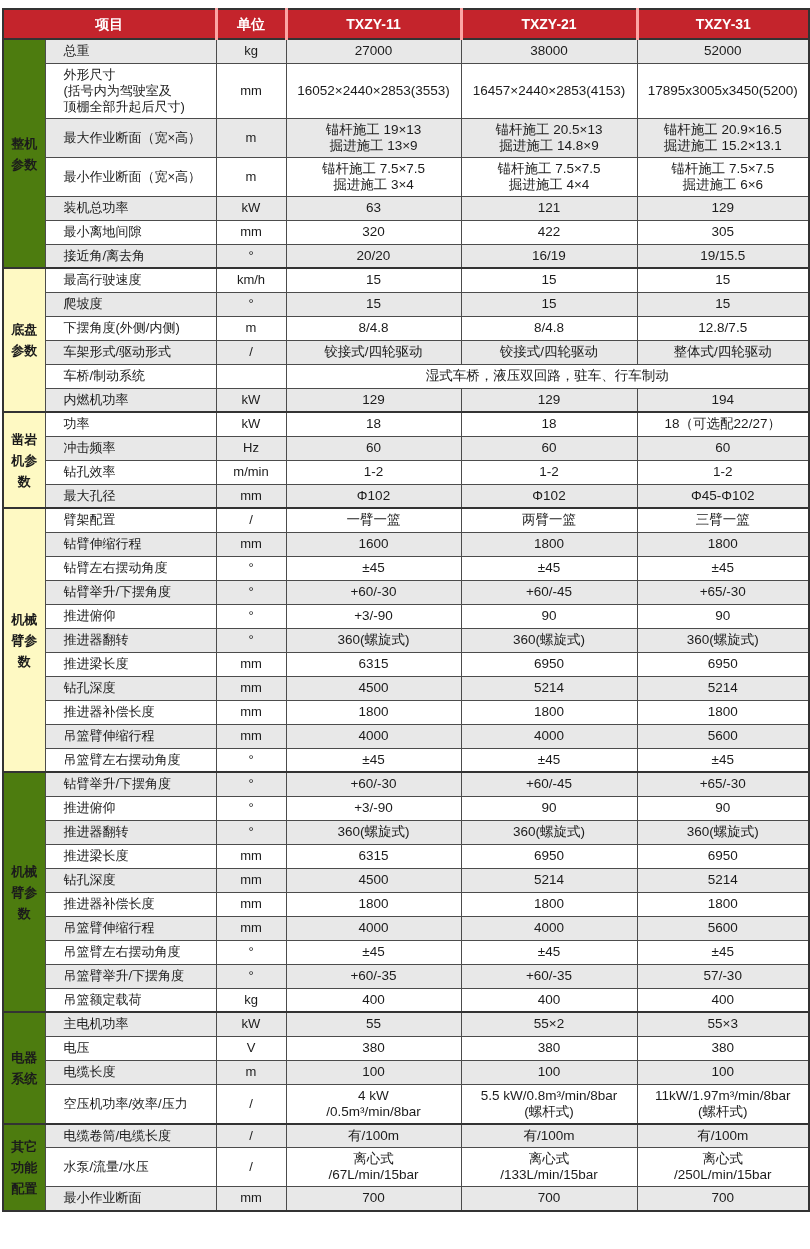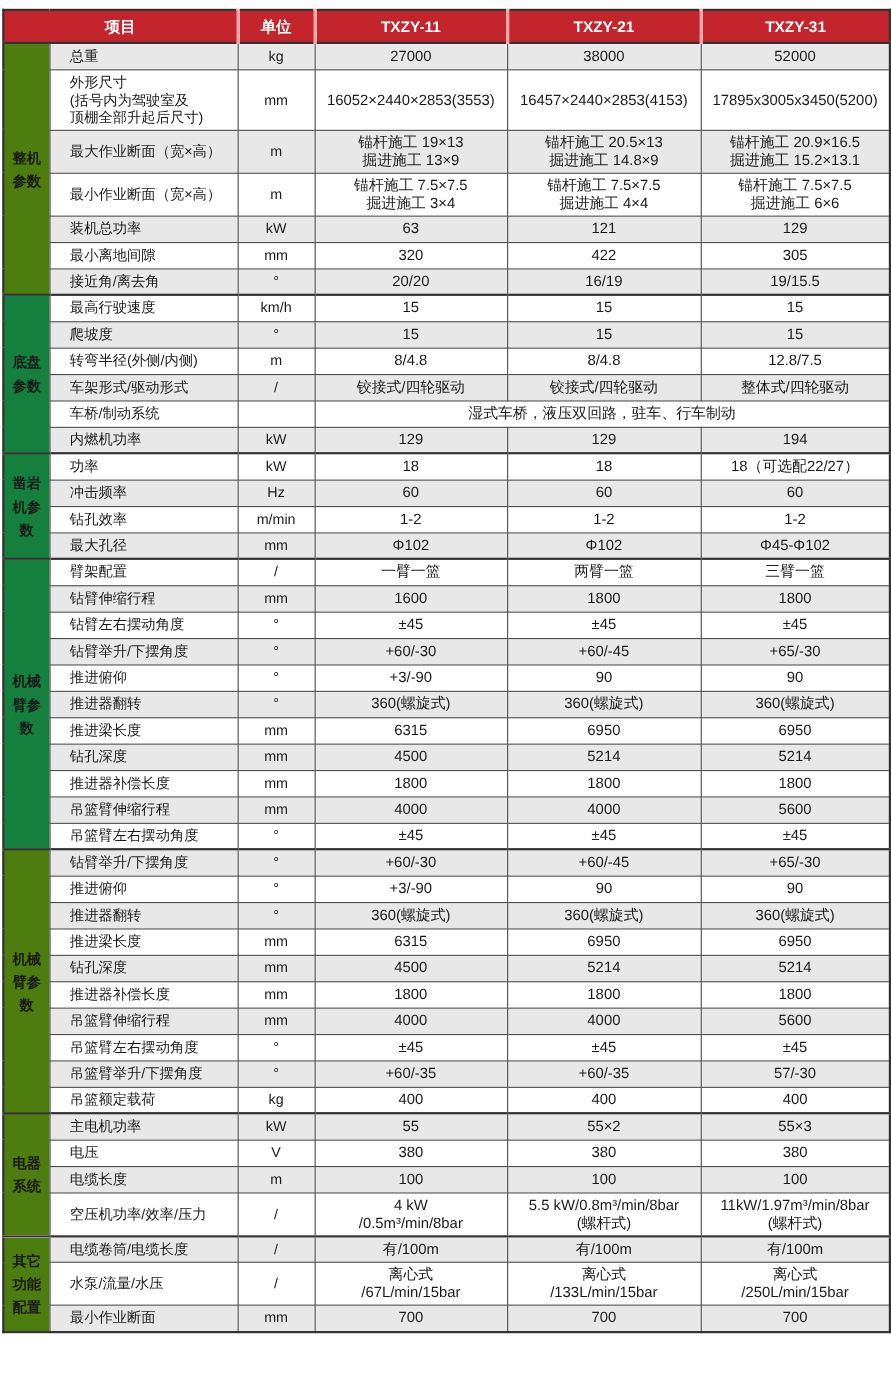--- a/index.html
+++ b/index.html
@@ -35,21 +35,21 @@
     background:var(--header-bg);
     color:var(--header-text);
     font-weight:bold;
     font-size:14px;
     height:30px;
     text-align:center;
     border-bottom:2px solid var(--section-border);
   }
   th.th-gap{border-left:3px solid #fca5a5;}
   td.group{
-    background:#15803d;
+    background:#fef9c3;
     text-align:center;
     vertical-align:middle;
     font-weight:bold;
     padding:2px 6px;
     word-break:break-all;
     line-height:21px;
   }
   td.item{
     text-align:left;
     padding-left:18px;
@@ -157,21 +157,21 @@
         <td class="val">15</td>
       </tr>
       <tr class="stripe">
         <td class="item">爬坡度</td>
         <td class="unit">°</td>
         <td class="val">15</td>
         <td class="val">15</td>
         <td class="val">15</td>
       </tr>
       <tr>
-        <td class="item">转弯半径(外侧/内侧)</td>
+        <td class="item">下摆角度(外侧/内侧)</td>
         <td class="unit">m</td>
         <td class="val">8/4.8</td>
         <td class="val">8/4.8</td>
         <td class="val">12.8/7.5</td>
       </tr>
       <tr class="stripe">
         <td class="item">车架形式/驱动形式</td>
         <td class="unit">/</td>
         <td class="val">铰接式/四轮驱动</td>
         <td class="val">铰接式/四轮驱动</td>

